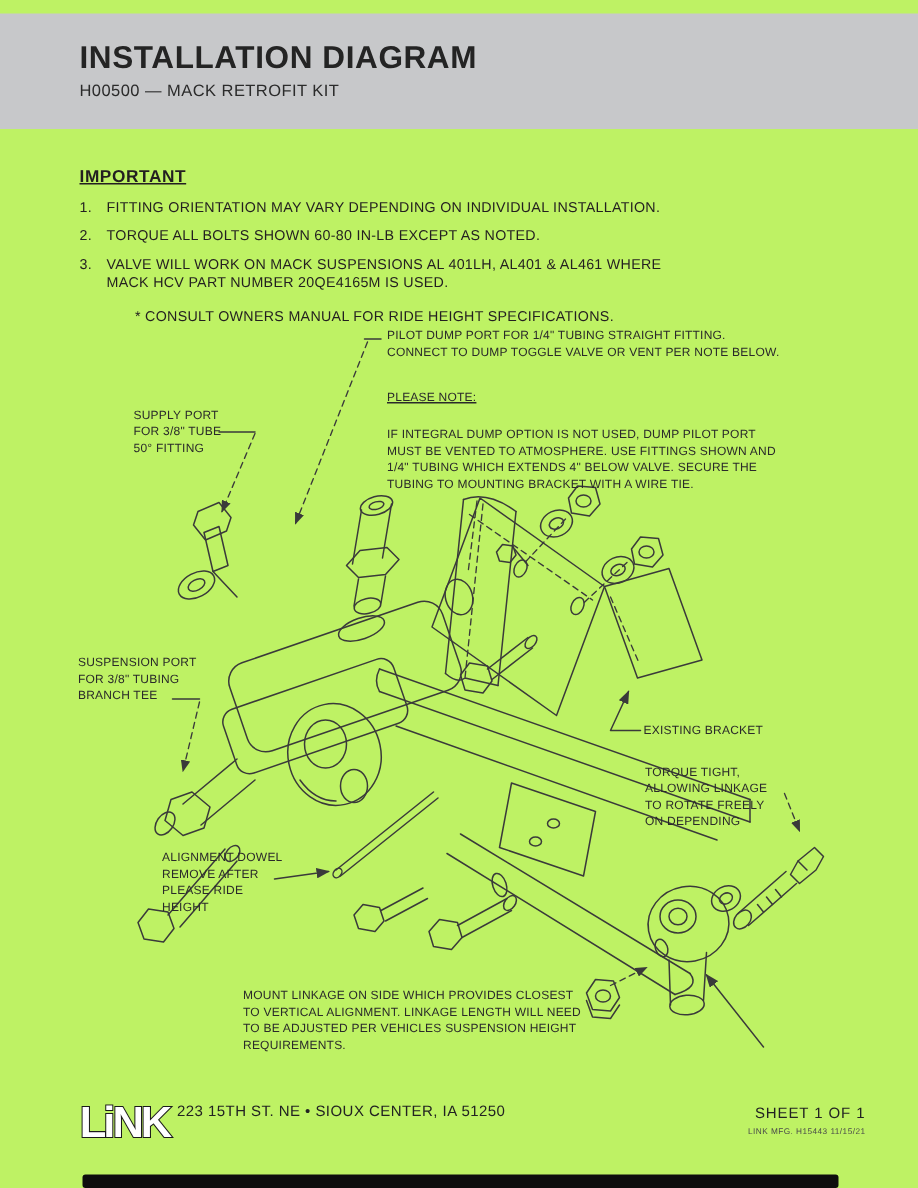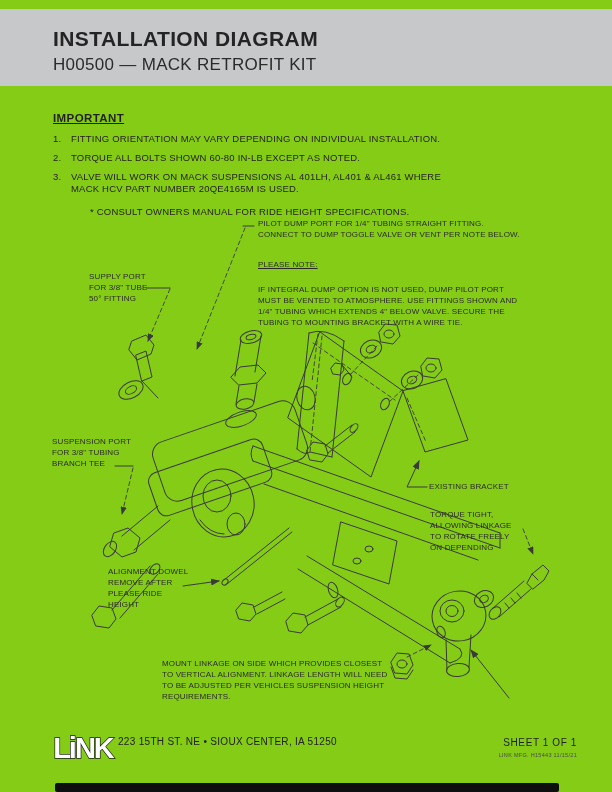--- a/index.html
+++ b/index.html
@@ -1,22 +1,22 @@
 <!DOCTYPE html>
 <html><head>
 <meta charset="utf-8">
 <style>
   html,body{margin:0;padding:0;background:#e9e9e9;}
   .page{
-    position:relative;width:612px;height:792px;margin:0 auto;background:#84cc16;
+    position:relative;width:612px;height:792px;margin:0 auto;background:#bef264;
     font-family:"Liberation Sans", sans-serif;color:#231f20;overflow:hidden;
   }
   .band{position:absolute;left:0;top:9px;width:612px;height:77px;background:#c7c8ca;}
   .title{position:absolute;left:53px;top:27px;font-size:21px;font-weight:bold;letter-spacing:.4px;color:#242424;}
-  .subtitle{position:absolute;left:53px;top:55px;font-size:17px;color:#2b2b2b;letter-spacing:.3px;}
+  .subtitle{position:absolute;left:53px;top:55px;font-size:11px;color:#2b2b2b;letter-spacing:.3px;}
   .content{position:absolute;left:53px;top:112px;width:505px;}
   .imp-head{font-size:11.5px;font-weight:bold;text-decoration:underline;letter-spacing:.4px;margin:0 0 9px 0;}
   .imp-item{display:flex;font-size:9.5px;line-height:1.35;margin-bottom:6px;letter-spacing:.2px;}
   .imp-item .num{width:18px;flex:0 0 18px;}
   .imp-item .txt{white-space:pre-line;}
   .footnote{font-size:9.5px;margin-top:10px;letter-spacing:.2px;margin-left:37px;}
   .callout{position:absolute;font-size:8px;line-height:1.38;white-space:pre-line;letter-spacing:.15px;color:#2a2a2a;}
   .callout .ul{text-decoration:underline;}
   .note-body{margin-top:14px;}
   svg.diagram{position:absolute;left:0;top:0;width:612px;height:792px;pointer-events:none;}

